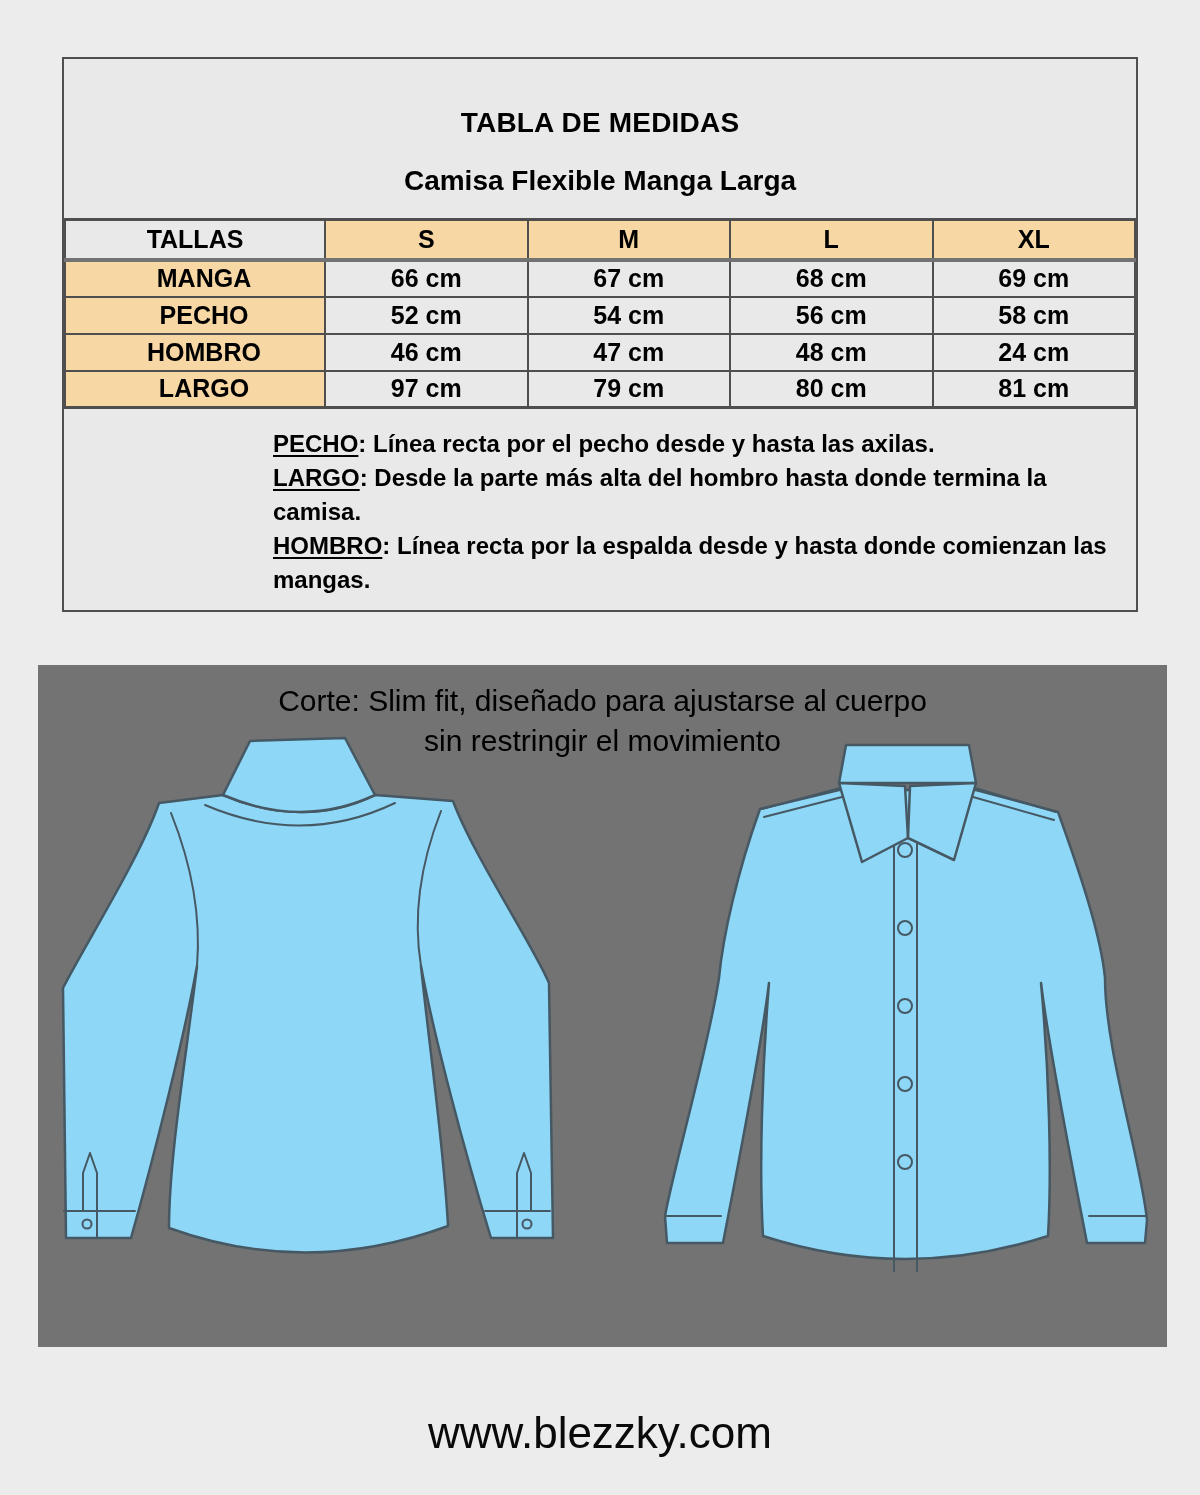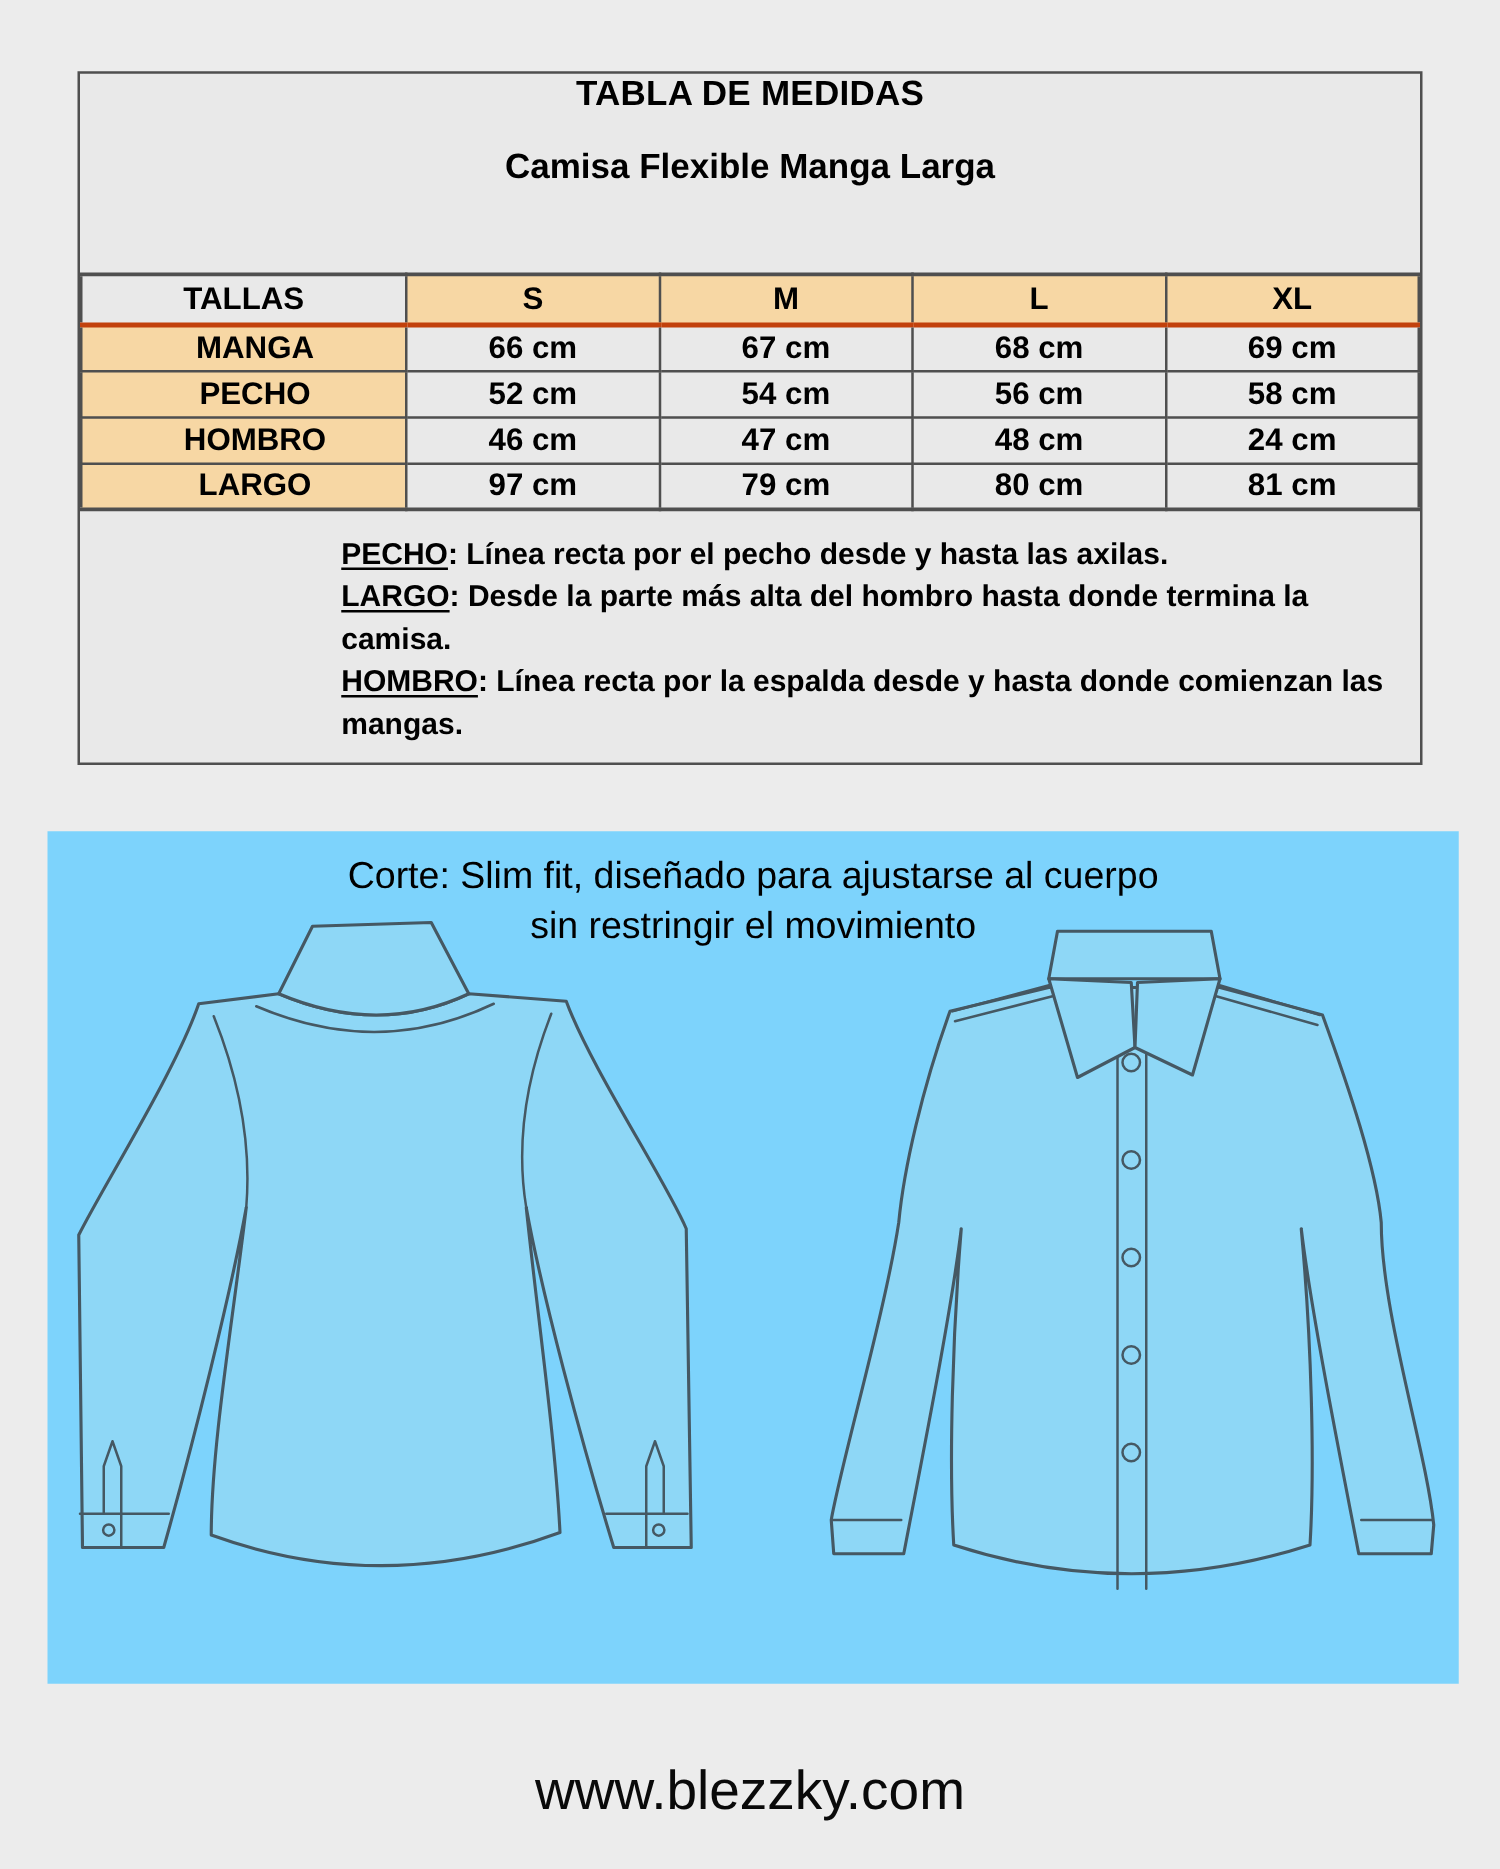--- a/index.html
+++ b/index.html
@@ -16,48 +16,48 @@
     font-family:"Liberation Sans",sans-serif;
     color:#000;
     overflow:hidden;
   }
 
   
   .chart-panel{
     position:absolute;left:62px;top:57px;width:1076px;height:555px;
     border:2px solid #4f4f4f;background:#e9e9e9;
   }
-  .title-block{height:159px;text-align:center}
+  .title-block{height:159px;padding-top:48px;text-align:center}
   .title-block h1{font-size:28px;font-weight:700;letter-spacing:.2px}
   .title-block h2{font-size:28px;font-weight:700;margin-top:26px}
 
   table.size-table{
     width:100%;border-collapse:collapse;table-layout:fixed;
     border-top:3px solid #4f4f4f;border-bottom:3px solid #4f4f4f;
   }
   table.size-table col.c0{width:260px}
   table.size-table th,
   table.size-table td{
     border:2px solid #4f4f4f;
     font-size:25px;font-weight:700;
     text-align:center;vertical-align:middle;
     background:var(--cell-gray);
   }
-  table.size-table thead th{height:40px;border-bottom:4px solid #c2410c}
+  table.size-table thead th{height:40px;border-bottom:4px solid #737373}
   table.size-table tbody td{height:37px}
   .peach{background:var(--accent-peach) !important}
   td.row-label{text-align:left;padding-left:18px}
 
   .notes{margin:18px 20px 0 209px;font-size:24px;font-weight:700;line-height:34px}
   .notes .term{text-decoration:underline;text-decoration-thickness:2px;text-underline-offset:3px}
 
   
   .fit-panel{
     position:absolute;left:38px;top:665px;width:1129px;height:682px;
-    background:#7dd3fc;
+    background:#737373;
   }
   .fit-caption{
     position:absolute;top:16px;left:0;width:100%;
     text-align:center;font-size:30px;line-height:40px;font-weight:400;color:#000;
   }
   .shirt-back{position:absolute;left:7px;top:68px;width:516px;height:600px}
   .shirt-front{position:absolute;left:625px;top:75px;width:498px;height:535px}
   .shirt-shape{fill:var(--shirt-fill);stroke:var(--shirt-outline);stroke-width:2.5;stroke-linejoin:round}
   .shirt-line{fill:none;stroke:var(--shirt-outline);stroke-width:2;stroke-linejoin:round;stroke-linecap:round}
   .shirt-btn{fill:var(--shirt-fill);stroke:var(--shirt-outline);stroke-width:2}

